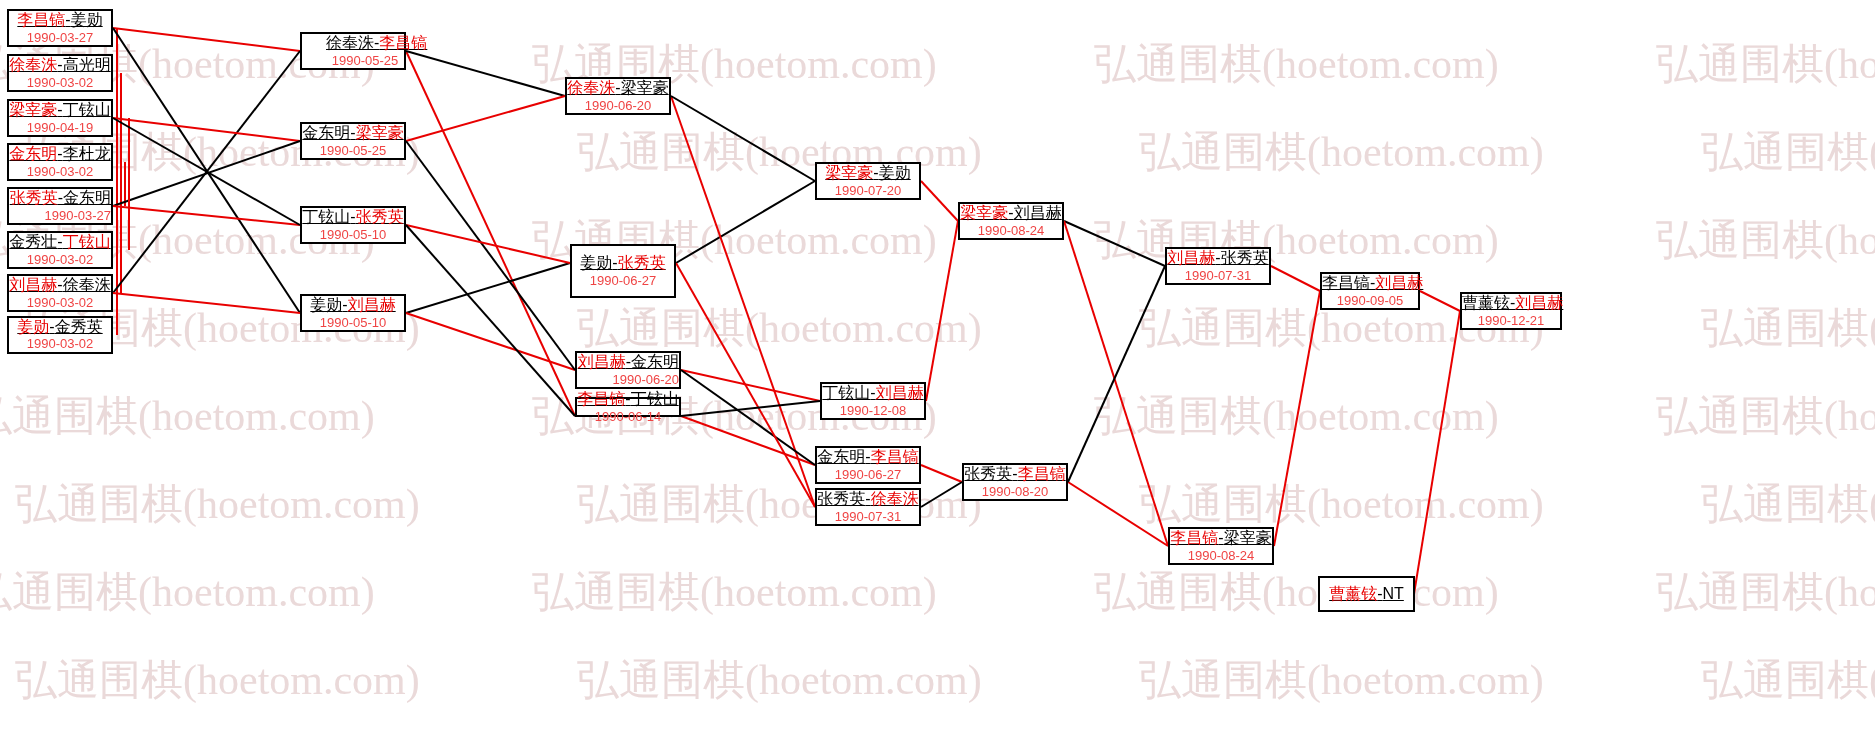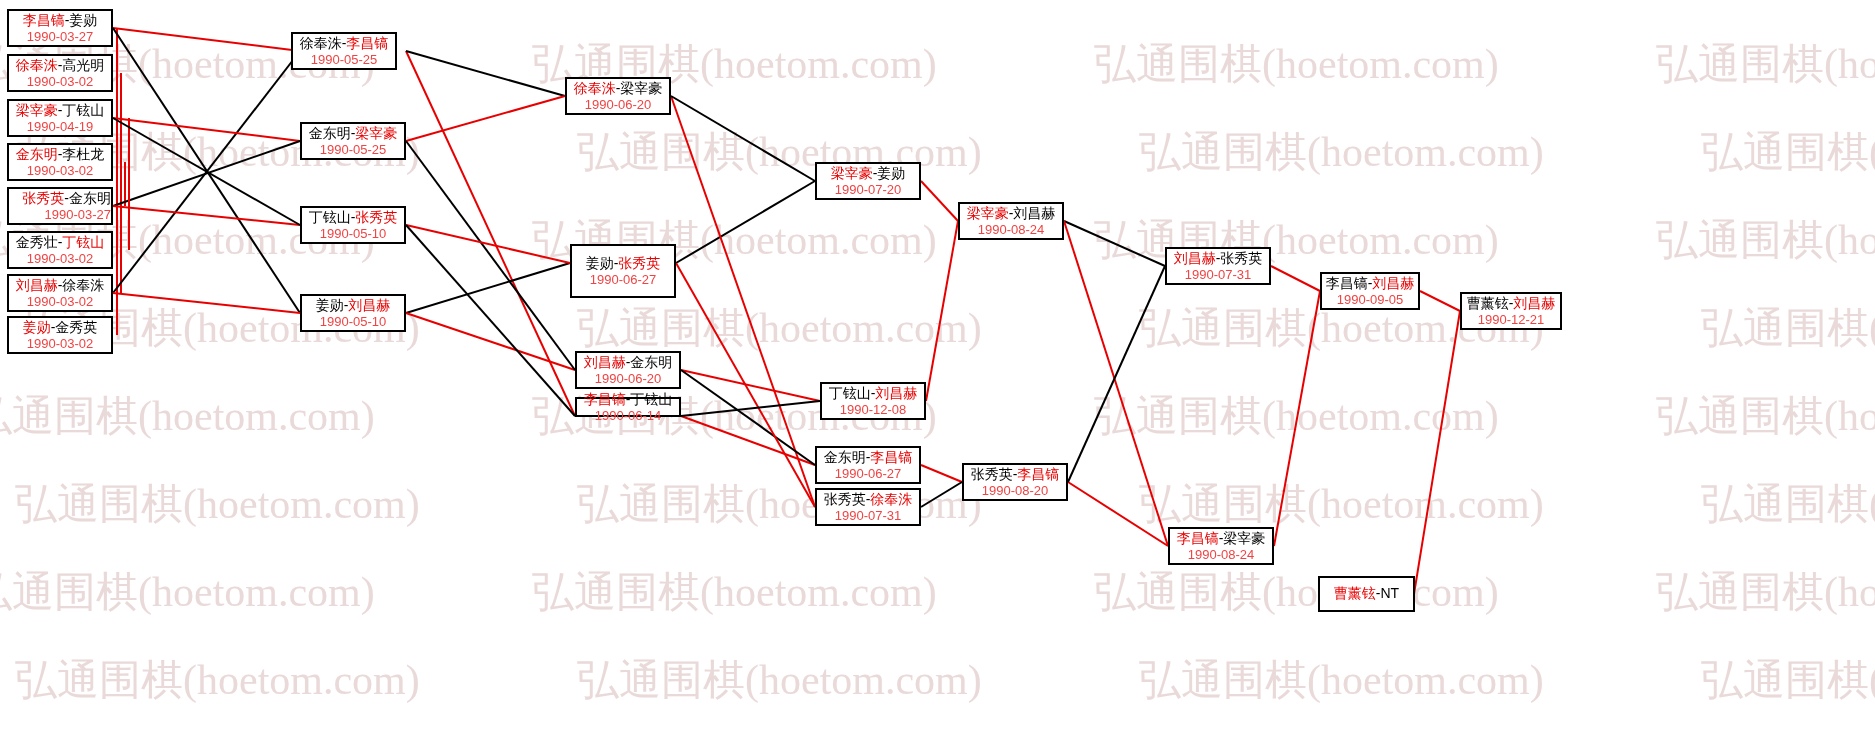--- a/index.html
+++ b/index.html
@@ -12,21 +12,21 @@
     font-size:42px; white-space:nowrap;
     user-select:none; pointer-events:none;
   }
   #edges { position:absolute; left:0; top:0; z-index:1; pointer-events:none; }
   .match {
     position:absolute; z-index:2;
     background:#ffffff; border:2px solid #000000;
     display:flex; flex-direction:column; justify-content:center;
     text-align:center; line-height:1.22; cursor:pointer;
   }
-  .match .names { font-size:14px; color:#000; white-space:nowrap; }
+  .match .names { font-size:16px; color:#000; white-space:nowrap;text-decoration:underline; }
   .match .date  { font-size:13px; color:#ef4444; white-space:nowrap; }
   .win { color:#e80000; }
 </style>
 </head>
 <body>
 
 <div id="stage">
   <div id="wm-layer">
       <div class="wm" style="color: rgb(234, 217, 217); left: -30px; top: 36px;">弘通围棋(hoetom.com)</div>
       <div class="wm" style="color: rgb(234, 217, 217); left: 532px; top: 36px;">弘通围棋(hoetom.com)</div>
@@ -128,21 +128,21 @@
       <div class="date">1990-03-02</div>
     </div>
     <div class="match" style="left: 7px; top: 274px; width: 106px; height: 38px;">
       <div class="names"><span class="win">刘昌赫</span>-<span>徐奉洙</span></div>
       <div class="date">1990-03-02</div>
     </div>
     <div class="match" style="left: 7px; top: 316px; width: 106px; height: 38px; justify-content: flex-end;">
       <div class="names"><span class="win">姜勋</span>-<span>金秀英</span></div>
       <div class="date">1990-03-02</div>
     </div>
-    <div class="match" style="left: 291px; top: 32px; width: 106px; height: 38px;">
+    <div class="match" style="left: 300px; top: 32px; width: 106px; height: 38px; padding-left: 24px;">
       <div class="names"><span>徐奉洙</span>-<span class="win">李昌镐</span></div>
       <div class="date">1990-05-25</div>
     </div>
     <div class="match" style="left: 300px; top: 122px; width: 106px; height: 38px;">
       <div class="names"><span>金东明</span>-<span class="win">梁宰豪</span></div>
       <div class="date">1990-05-25</div>
     </div>
     <div class="match" style="left: 300px; top: 206px; width: 106px; height: 38px;">
       <div class="names"><span>丁铉山</span>-<span class="win">张秀英</span></div>
       <div class="date">1990-05-10</div>
@@ -152,21 +152,21 @@
       <div class="date">1990-05-10</div>
     </div>
     <div class="match" style="left: 565px; top: 77px; width: 106px; height: 38px;">
       <div class="names"><span class="win">徐奉洙</span>-<span>梁宰豪</span></div>
       <div class="date">1990-06-20</div>
     </div>
     <div class="match" style="left: 570px; top: 244px; width: 106px; height: 54px;">
       <div class="names"><span>姜勋</span>-<span class="win">张秀英</span></div>
       <div class="date">1990-06-27</div>
     </div>
-    <div class="match" style="left: 575px; top: 351px; width: 106px; height: 38px;">
+    <div class="match" style="left: 575px; top: 351px; width: 106px; height: 38px; align-items: flex-end;">
       <div class="names"><span class="win">刘昌赫</span>-<span>金东明</span></div>
       <div class="date">1990-06-20</div>
     </div>
     <div class="match" style="left: 575px; top: 397px; width: 106px; height: 20px;">
       <div class="names"><span class="win">李昌镐</span>-<span>丁铉山</span></div>
       <div class="date">1990-06-14</div>
     </div>
     <div class="match" style="left: 815px; top: 162px; width: 106px; height: 38px;">
       <div class="names"><span class="win">梁宰豪</span>-<span>姜勋</span></div>
       <div class="date">1990-07-20</div>

